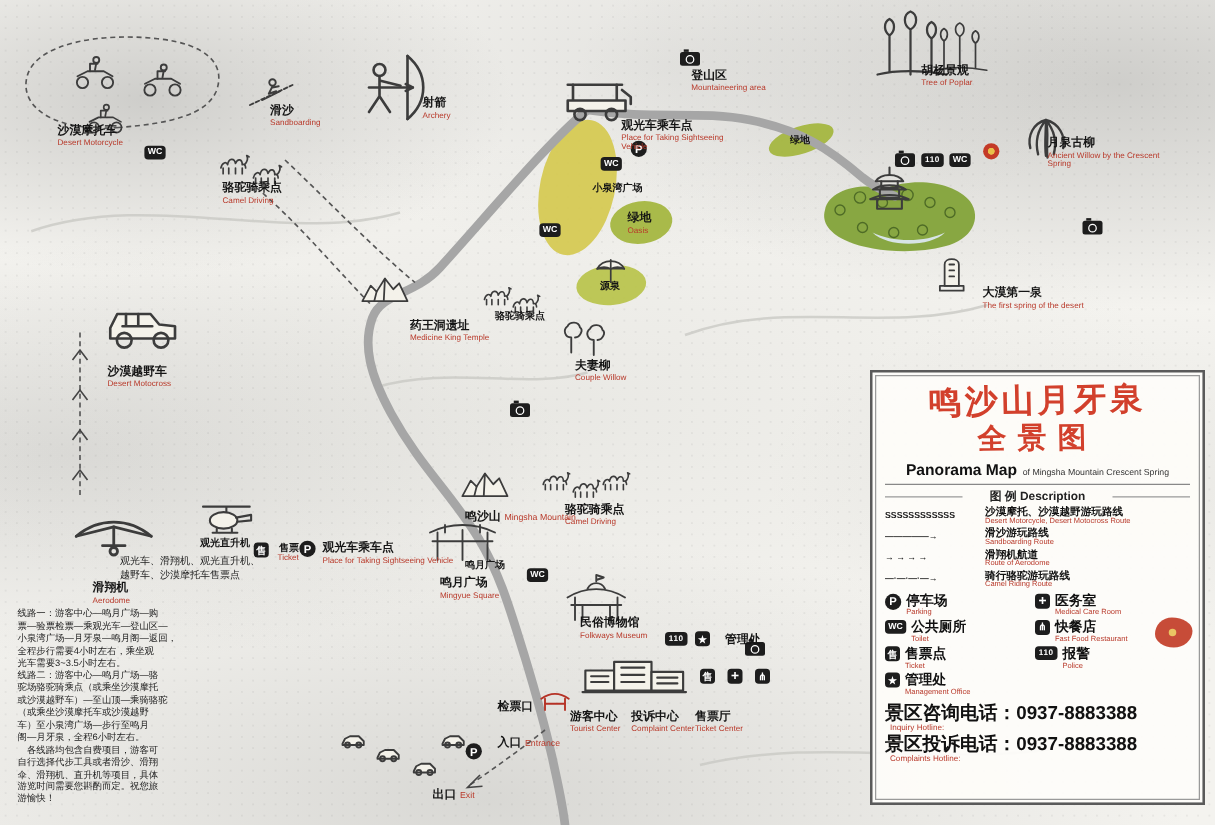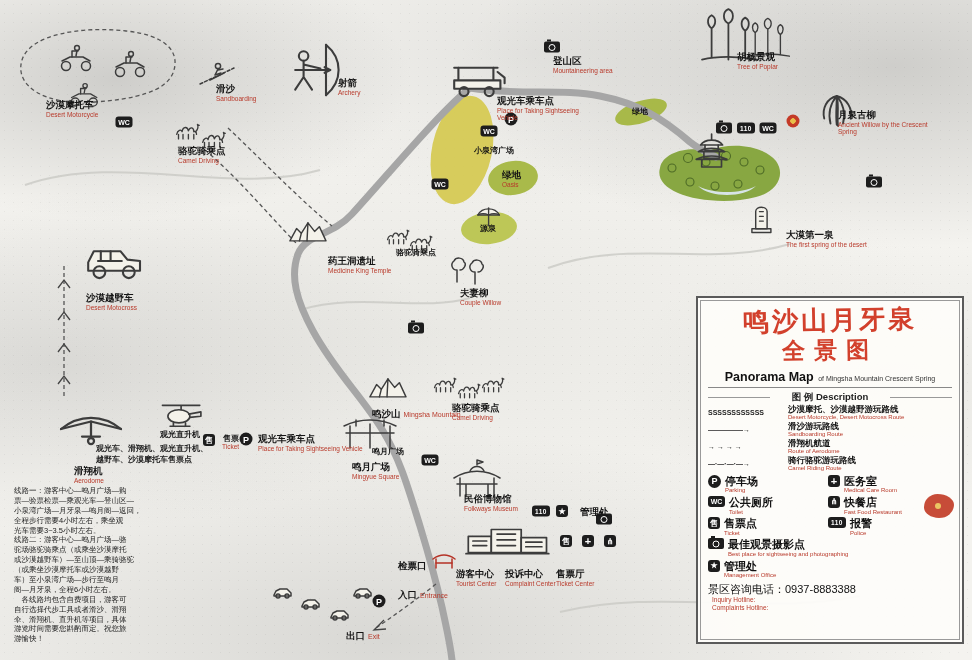--- a/index.html
+++ b/index.html
@@ -50,21 +50,21 @@
   .mlabel{position:absolute;line-height:1.15;white-space:nowrap;}
   .mlabel .pre{font-size:9px;font-weight:bold;color:#222;}
   .mlabel .cn{display:block;font-size:9.5px;font-weight:bold;color:#151515;}
   .mlabel .en{display:block;font-size:6.5px;color:#b8392a;}
   .mlabel.tiny .cn{font-size:8px;}
   .mlabel.inl .cn,.mlabel.inl .en{display:inline;}
   .mlabel.inl .en{font-size:7px;margin-left:3px;}
   .mlabel.big .pre{display:inline;}
   .mlabel.big .cn{display:inline;font-size:17px;letter-spacing:1px;}
   .mlabel.big .en{display:block;text-align:right;font-size:8px;}
-  .mnote{position:absolute;font-size:8px;font-weight:bold;color:#222;line-height:1.35;white-space:nowrap;}
+  .mnote{position:absolute;font-size:8px;font-weight:normal;color:#222;line-height:1.35;white-space:nowrap;}
   #route-note{position:absolute;left:14px;top:486px;width:198px;font-size:7.5px;color:#222;line-height:1.32;}
   .legend{position:absolute;left:696px;top:296px;width:268px;height:348px;box-sizing:border-box;
     background:rgba(253,252,249,.96);border:2px solid #5a5a5a;padding:5px 10px;
     box-shadow:inset 0 0 0 2px #fdfcf9, inset 0 0 0 3px #9a9a9a;}
   .lg-t1{font-size:26px;font-weight:bold;color:#d2402c;text-align:center;letter-spacing:3px;transform:rotate(-1.2deg);}
   .lg-t2{font-size:23px;font-weight:bold;color:#d2402c;text-align:center;letter-spacing:9px;transform:rotate(-1deg);margin-top:-3px;}
   .lg-sub{text-align:center;margin-top:1px;border-bottom:1px solid #888;padding-bottom:2px;}
   .lg-sub .big{font-size:12.5px;font-weight:bold;color:#111;}
   .lg-sub .small{font-size:7px;color:#333;}
   .lg-sec{display:flex;align-items:center;gap:22px;margin:3px 0 1px;font-size:9.5px;font-weight:bold;color:#222;}
@@ -73,21 +73,21 @@
   .lg-row .sym{width:74px;font-size:7px;font-weight:bold;color:#222;flex:none;}
   .lg-row .txt .cn{display:block;font-size:8.5px;font-weight:bold;color:#111;line-height:1.1;}
   .lg-row .txt .en{display:block;font-size:6px;color:#b8392a;line-height:1.1;}
   #lg-fac{display:grid;grid-template-columns:116px 1fr;column-gap:4px;row-gap:2px;margin-top:3px;}
   .lg-fac-item{display:flex;align-items:flex-start;gap:4px;}
   .lg-fac-item.wide{grid-column:1 / -1;}
   .lg-fac-item .txt .cn{display:block;font-size:11px;font-weight:bold;color:#111;line-height:1.15;}
   .lg-fac-item .txt .en{display:block;font-size:6px;color:#b8392a;line-height:1.1;}
   #lg-hot{margin-top:4px;}
   .lg-hot-item{margin-bottom:1px;}
-  .lg-hot-item .cn{font-size:11px;font-weight:normal;color:#111;line-height:1.15;}
+  .lg-hot-item .cn{font-size:15px;font-weight:bold;color:#111;line-height:1.15;}
   .lg-hot-item .en{font-size:6.5px;color:#b8392a;margin-left:4px;line-height:1.1;}
   .stamp{position:absolute;right:8px;top:196px;width:30px;height:24px;background:#c23a24;opacity:.9;
     border-radius:45% 55% 50% 50%/55% 45% 55% 45%;}
   .stamp::after{content:"";position:absolute;left:11px;top:9px;width:6px;height:6px;border-radius:50%;background:#e9c053;}
 </style>
 </head>
 <body>
 
 <div id="stage">
   <div class="bg"></div>
@@ -513,38 +513,32 @@
           </span>
         </div>
         <div class="lg-fac-item">
           <span class="badge b-police">110</span>
           <span class="txt">
             <span class="cn">报警</span>
             <span class="en">Police</span>
           </span>
         </div>
         <div class="lg-fac-item wide">
-          <span class="badge b-camera"></span>
-          <span class="txt">
-            <span class="cn">最佳观景摄影点</span>
-            <span class="en">Best place for sightseeing and photographing</span>
-          </span>
-        </div>
-        <div class="lg-fac-item wide">
           <span class="badge b-star">★</span>
           <span class="txt">
             <span class="cn">管理处</span>
             <span class="en">Management Office</span>
           </span>
         </div>
       </div>
     <div id="lg-hot">
         <div class="lg-hot-item">
           <div class="cn">景区咨询电话：0937-8883388</div>
           <div class="en">Inquiry Hotline:</div>
         </div>
         <div class="lg-hot-item">
+          <div class="cn">景区投诉电话：0937-8883388</div>
           <div class="en">Complaints Hotline:</div>
         </div>
       </div>
     <div class="stamp"></div>
   </div>
 </div>
 
 </body></html>

